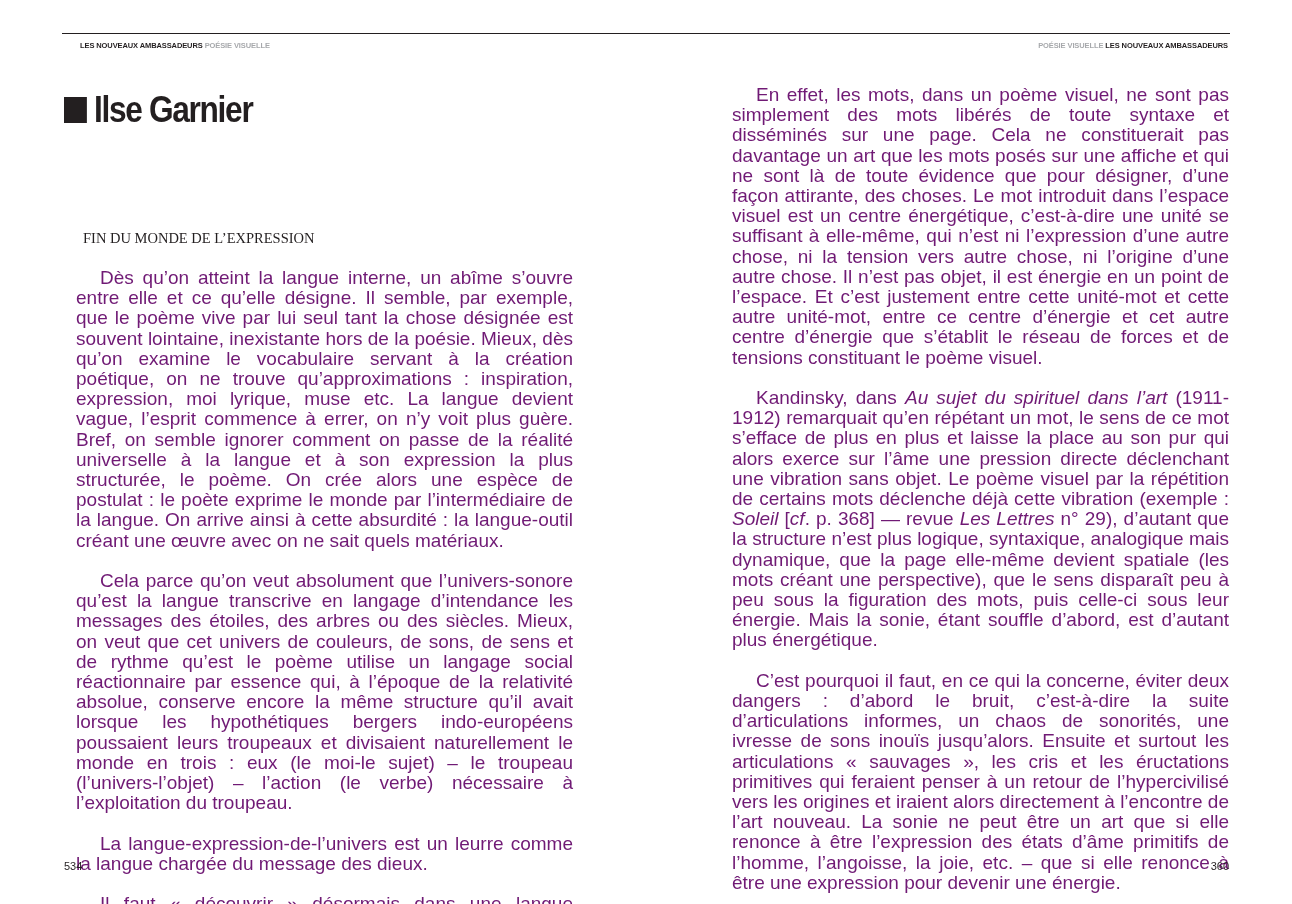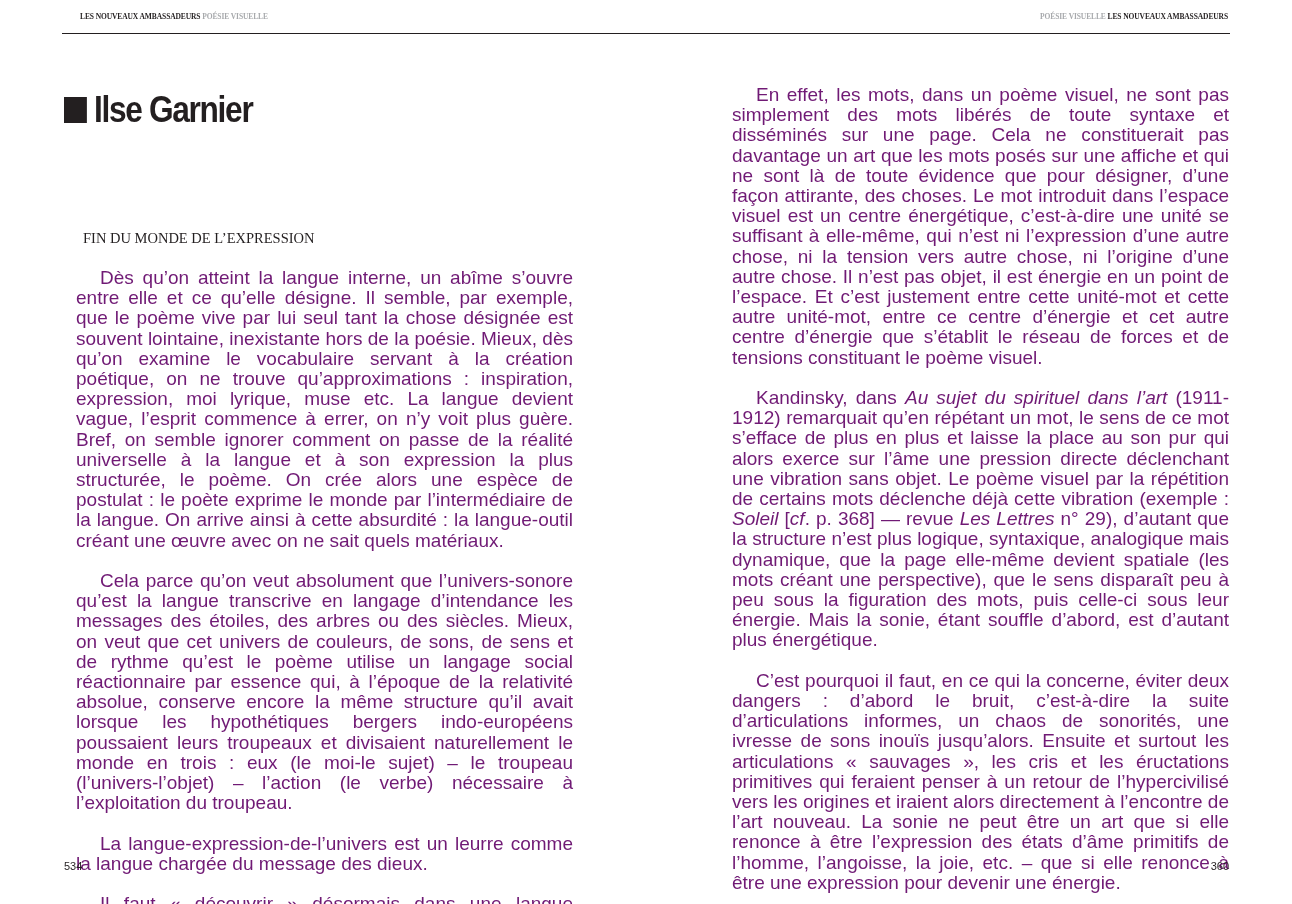--- a/index.html
+++ b/index.html
@@ -1,18 +1,18 @@
 <!DOCTYPE html>
 <html><head>
 <meta charset="utf-8">
 <style>
   html, body { margin: 0; padding: 0; background: #ffffff; }
   body { width: 1292px; height: 904px; position: relative; overflow: hidden; color: #231f20; }
   .rule { position: absolute; left: 62px; right: 62px; top: 33px; height: 1px; background: #231f20; }
-  .run-head { position: absolute; top: 12px; font-family: Liberation Serif, serif; font-weight: 700; font-size: 7.5px; letter-spacing: -0.1px; text-transform: uppercase; white-space: nowrap; line-height: 9px; padding-left: 16px; }
+  .run-head { position: absolute; top: 41px; font-family: Liberation Sans, sans-serif; font-weight: 700; font-size: 7.5px; letter-spacing: -0.1px; text-transform: uppercase; white-space: nowrap; line-height: 9px; padding-left: 16px; }
   .run-left { left: 64px; }
   .run-right { right: 64px; }
   .run-head .dark { color: #231f20; }
   .run-head .grey { color: #a7a9ac; }
   .title { position: absolute; left: 64px; top: 88px; font-family: "Liberation Sans", sans-serif; font-weight: 700; font-size: 36px; letter-spacing: -1.5px; line-height: 44px; white-space: nowrap; color: #231f20; transform: scaleX(0.88); transform-origin: left center; }
   .title .square { display: inline-block; width: 26px; height: 26px; background: #231f20; margin-right: 8px; vertical-align: -1px; }
   .section-head { position: absolute; left: 64px; top: 228px; font-family: "Liberation Serif", serif; font-size: 14.5px; line-height: 20px; color: #231f20; margin-left: 19px; }
   .text { font-family: Liberation Sans, sans-serif; font-size: 19px; line-height: 20.2px; text-align: justify; color: #701a75; hyphens: manual; }
   .text p { margin: 0 0 20.2px 0; text-indent: 24px; }
   .col-left { position: absolute; left: 76px; top: 268px; width: 497px; }

